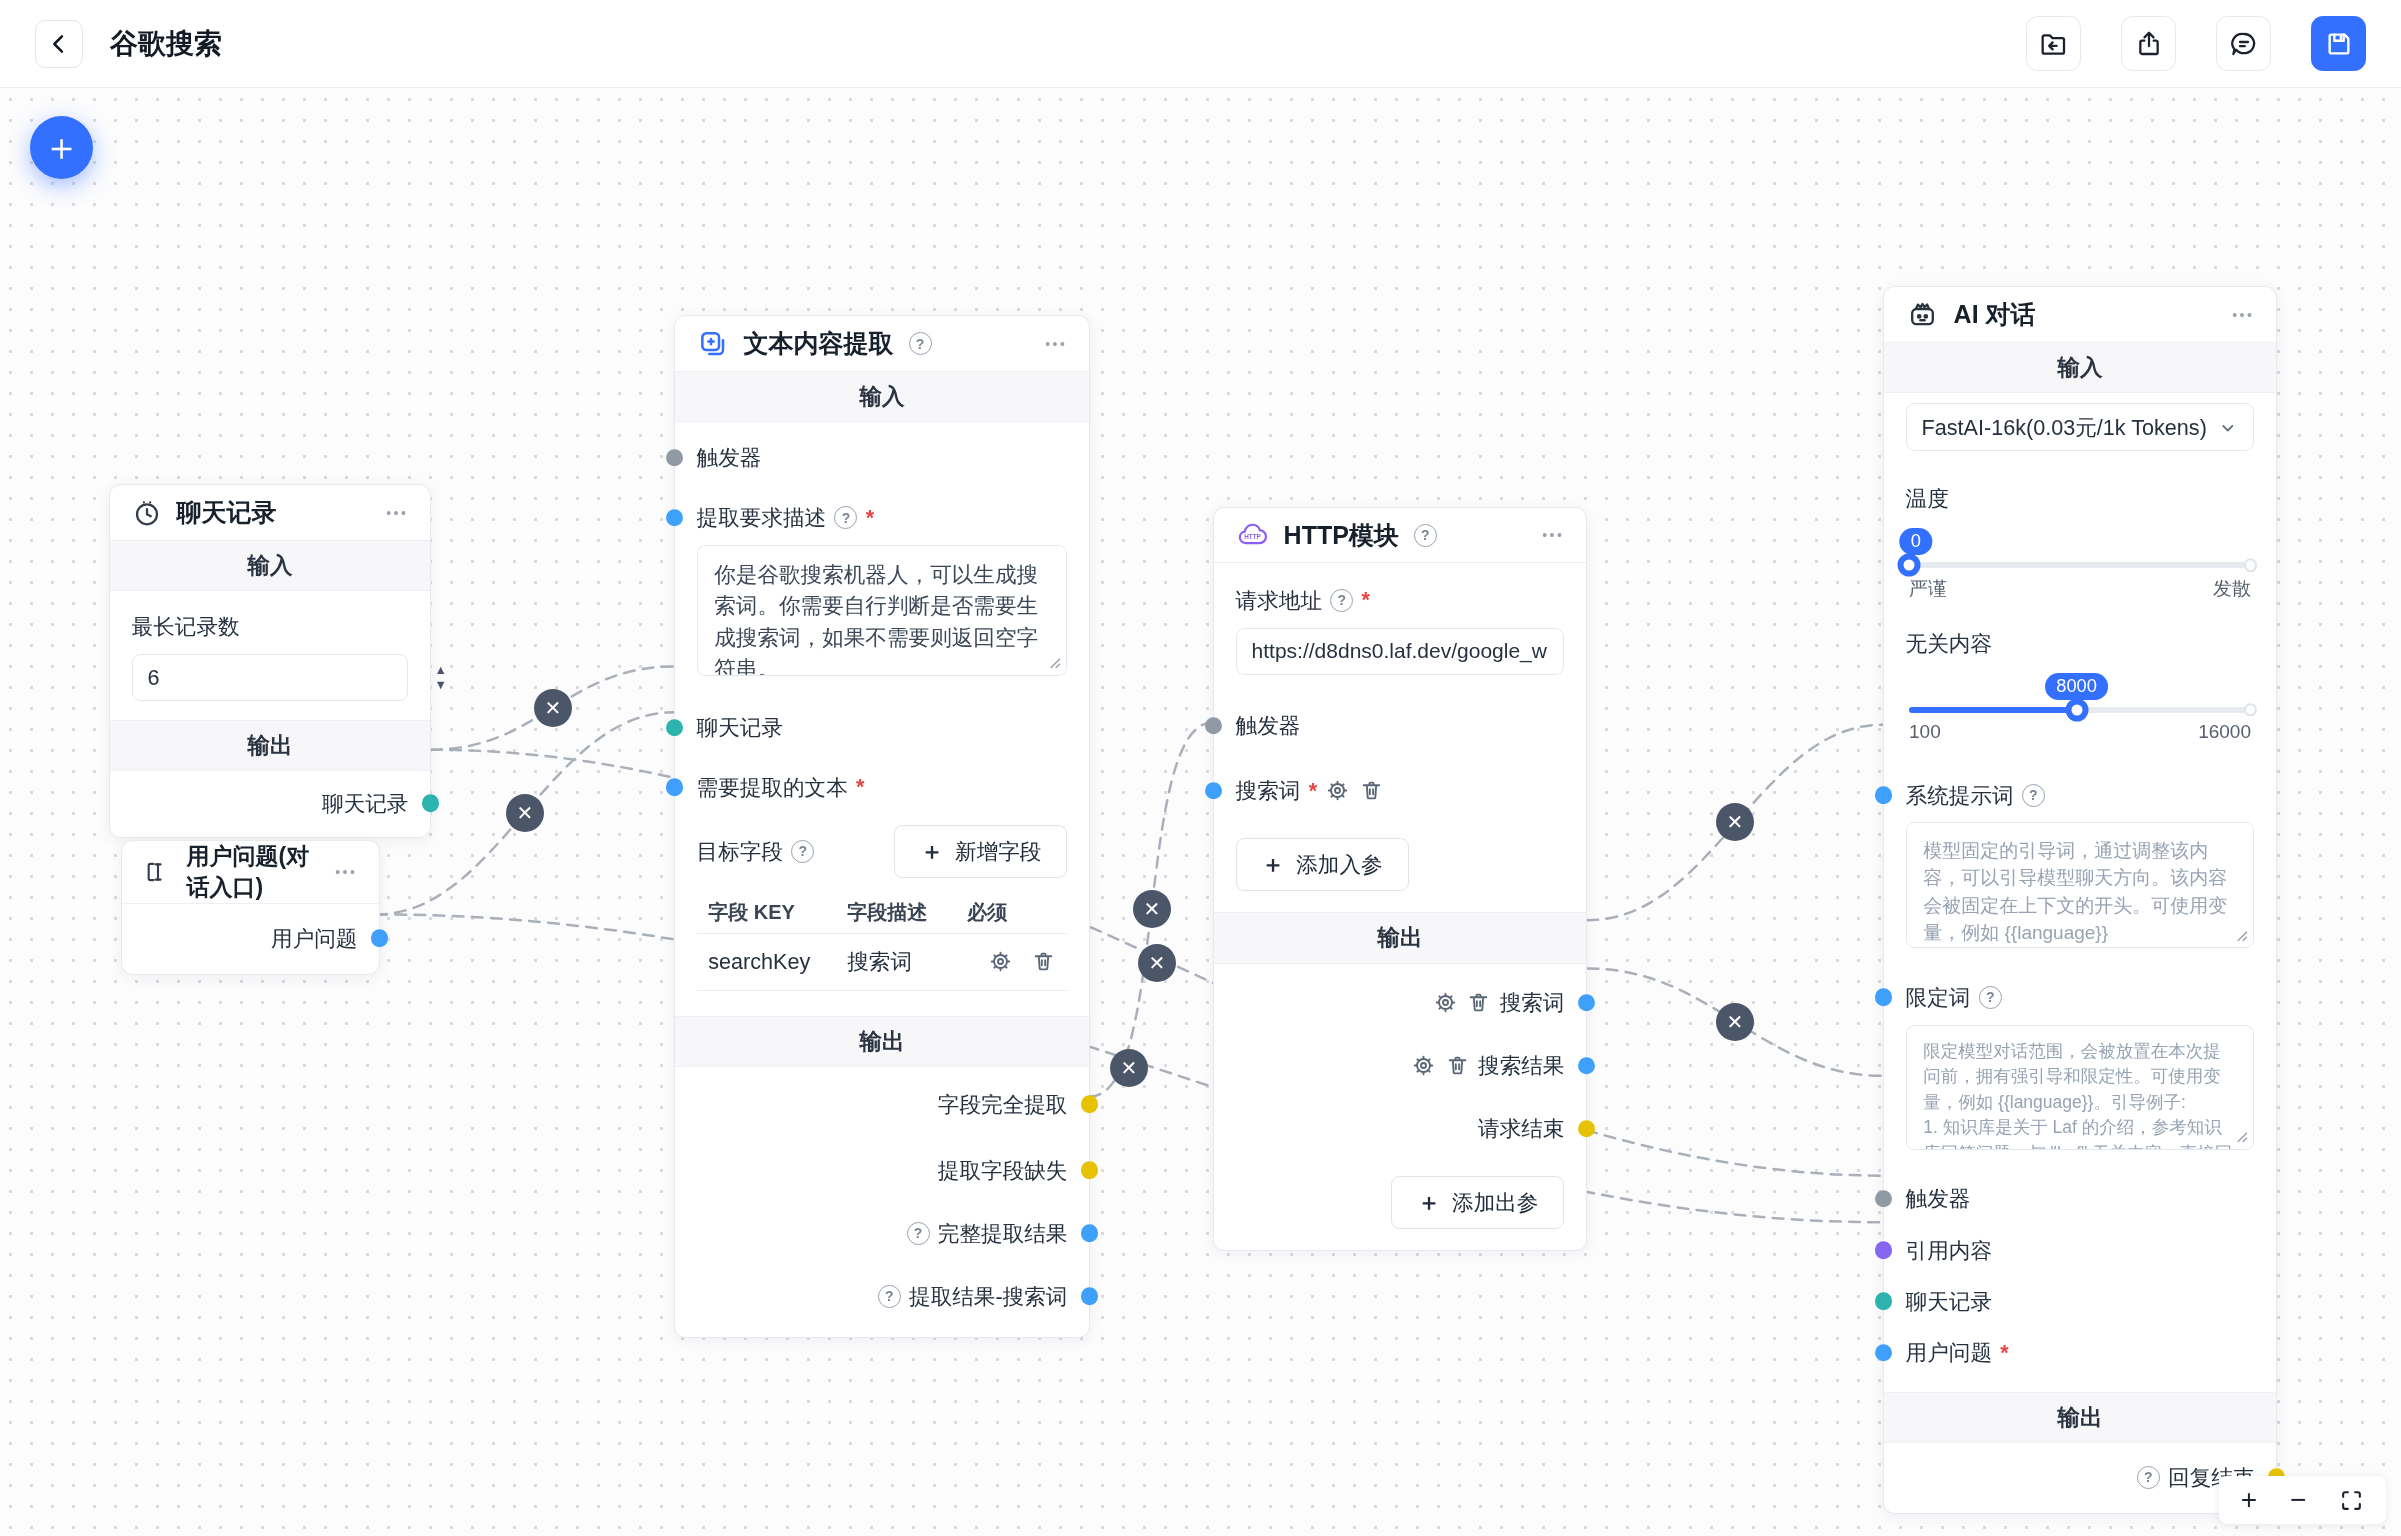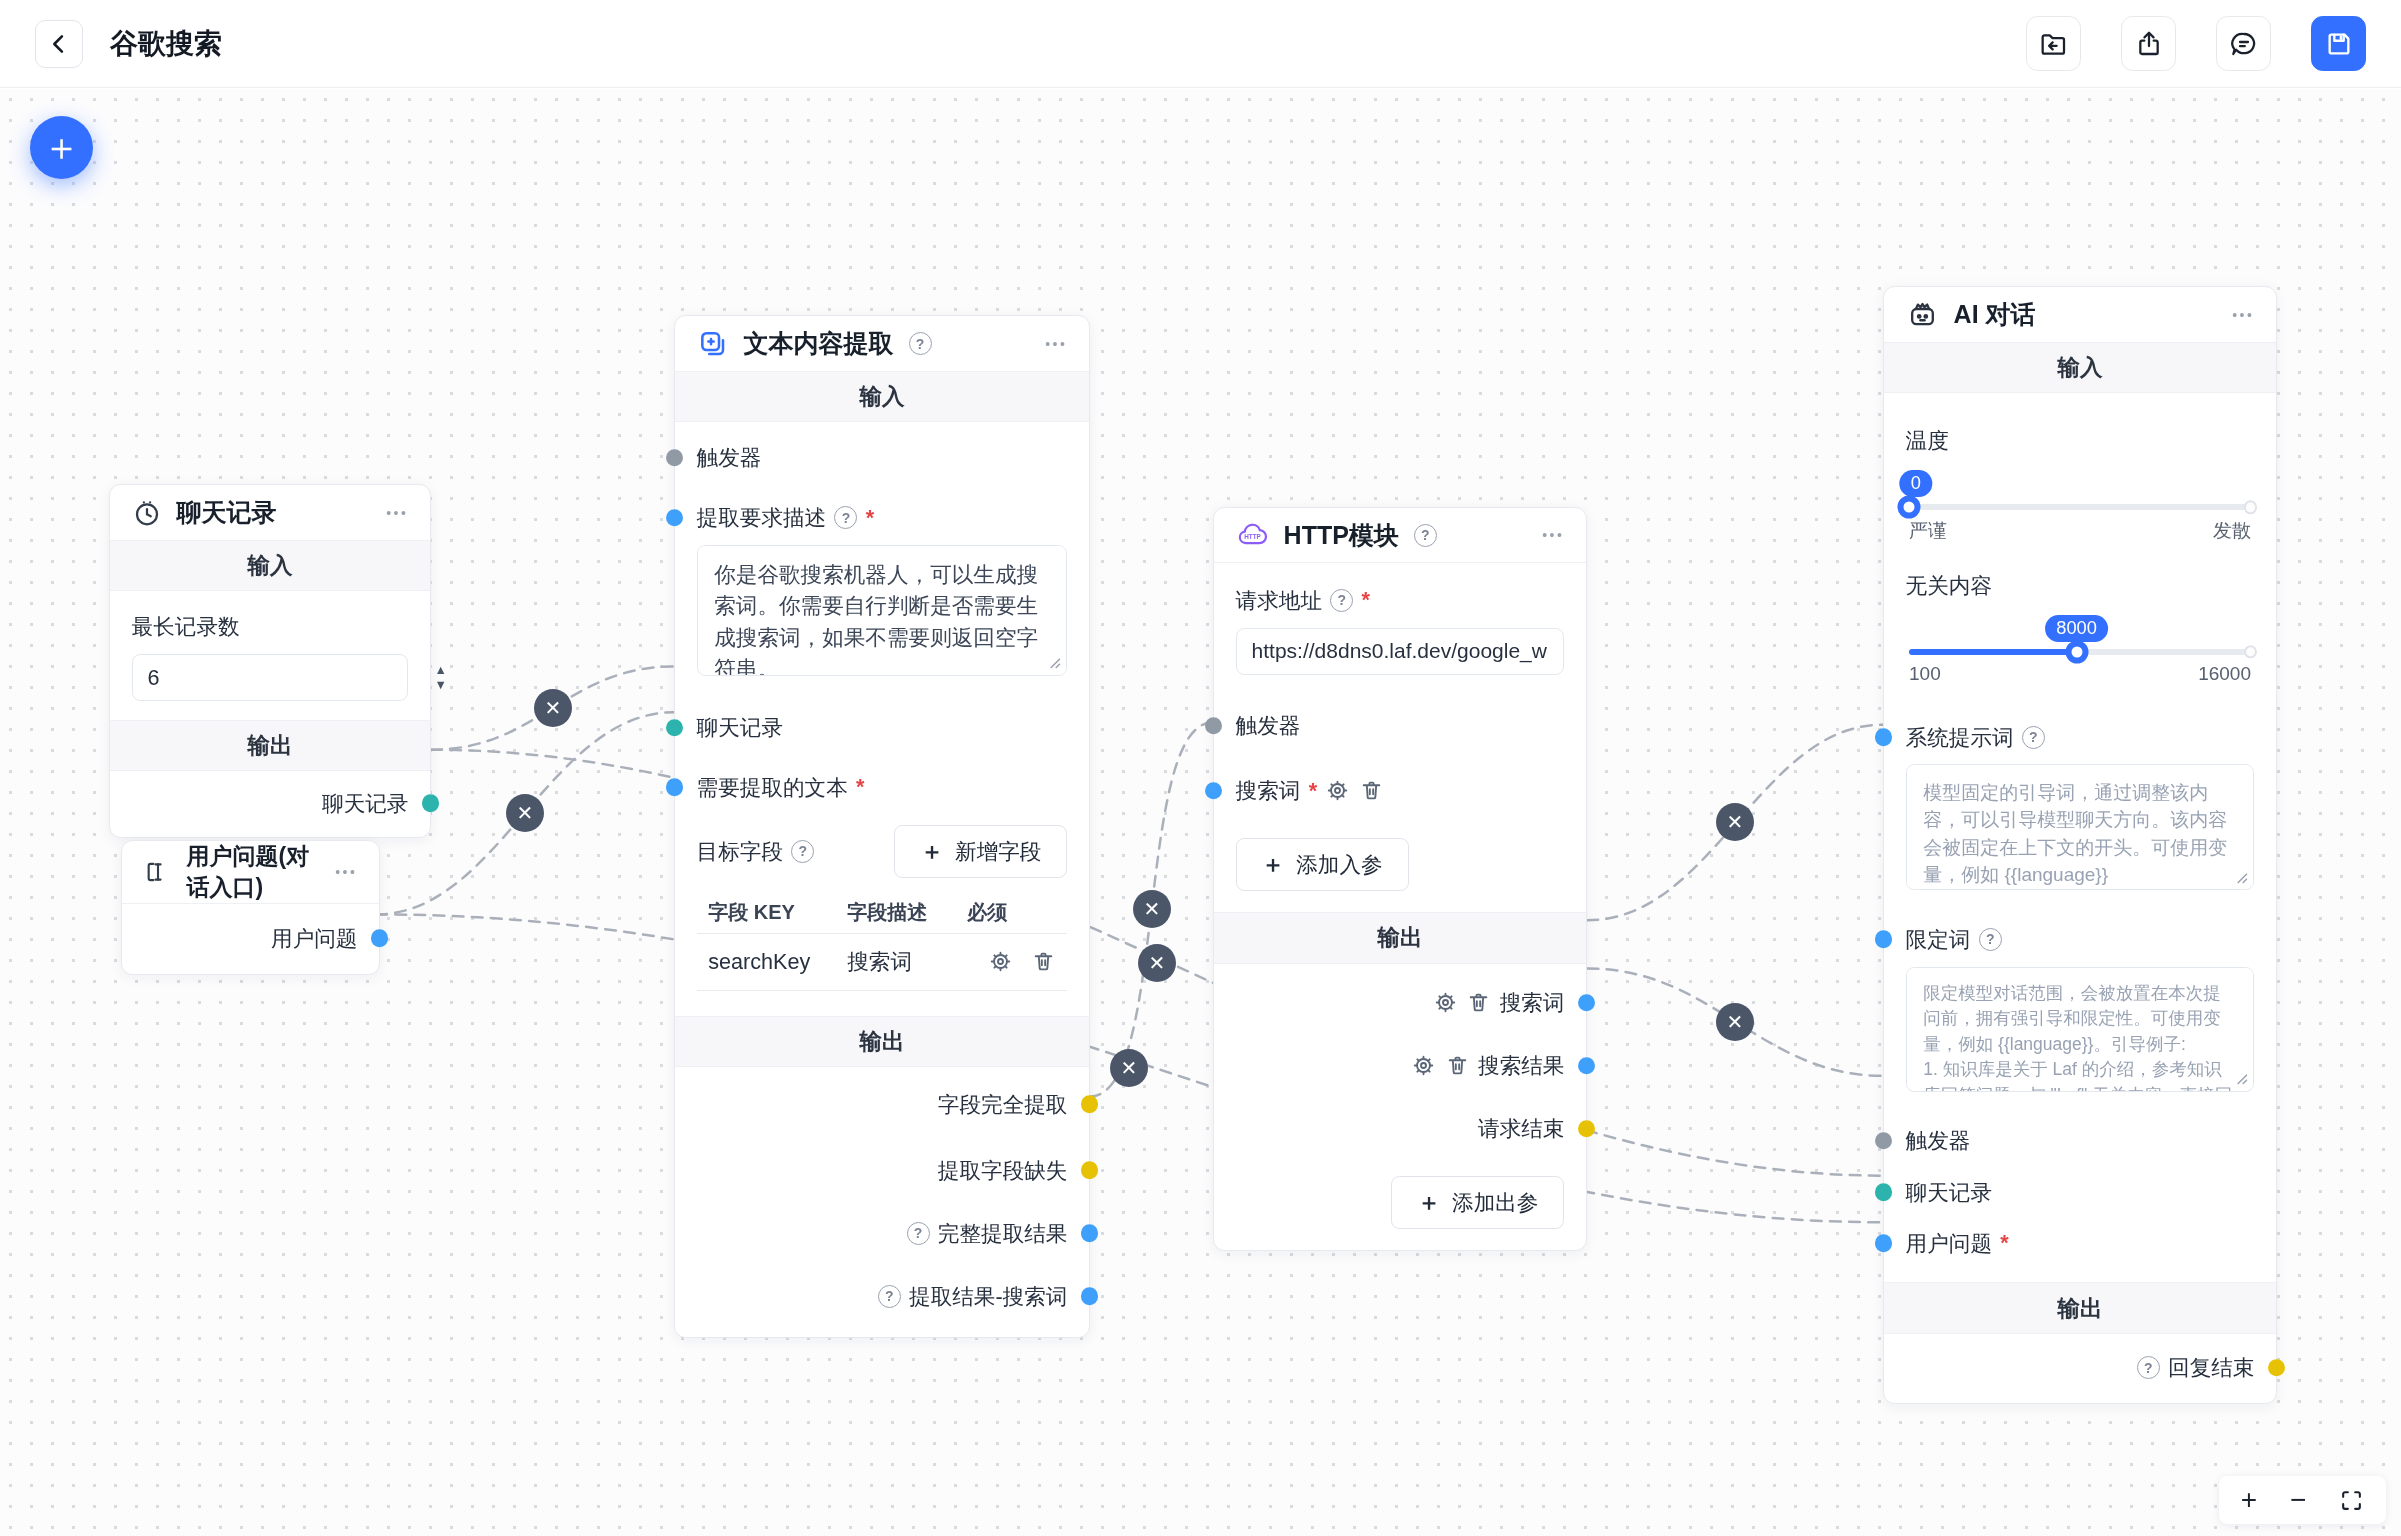--- a/index.html
+++ b/index.html
@@ -399,20 +399,26 @@
         <path d="M7.2 8 8.6 4.8l2 1.9L12 4.4l1.4 2.3 2-1.9L16.8 8"></path>
         <circle cx="9.6" cy="13.4" r="0.9" fill="currentColor"></circle>
           <circle cx="14.4" cy="13.4" r="0.9" fill="currentColor"></circle>
         <path d="M10.5 16.2h3"></path>
       </svg>
       <span class="node-title">AI 对话</span>
       <span class="menu-dots">•••</span>
     </div>
     <div class="band">输入</div>
 
+    <div class="select">
+      <span>FastAI-16k(0.03元/1k Tokens)</span>
+      <svg viewBox="0 0 24 24">
+          <polyline points="7 10 12 15 17 10" fill="none" stroke="#6b7280" stroke-width="2" stroke-linecap="round" stroke-linejoin="round"></polyline>
+        </svg>
+    </div>
 
     <div class="row" style="margin-top:28px">
       <span class="lbl">温度</span>
     </div>
     <div class="slider-zone">
       <span class="s-badge" style="left:2%">0</span>
       <div class="s-track">
           <div class="s-fill" style="width:0%"></div>
         <span class="s-end"></span>
         <span class="s-knob" style="left:0%"></span>
@@ -463,20 +469,24 @@
       <svg class="rz" width="15" height="15" viewBox="0 0 18 18">
           <path d="M15 5 5 15M15 11l-4 4" stroke="#9aa2b0" stroke-width="1.8" stroke-linecap="round"></path>
         </svg>
     </div>
 
     <div class="row" style="margin-top:30px">
       <span class="port l c-gray"></span>
       <span class="lbl">触发器</span>
     </div>
     <div class="row" style="margin-top:13.3px">
+      <span class="port l c-purple"></span>
+      <span class="lbl">引用内容</span>
+    </div>
+    <div class="row" style="margin-top:13.3px">
       <span class="port l c-teal"></span>
       <span class="lbl">聊天记录</span>
     </div>
     <div class="row" style="margin-top:13.3px">
       <span class="port l c-blue"></span>
       <span class="lbl">用户问题</span>
       <span class="req">*</span>
     </div>
 
     <div class="band" style="margin-top:20px">输出</div>

